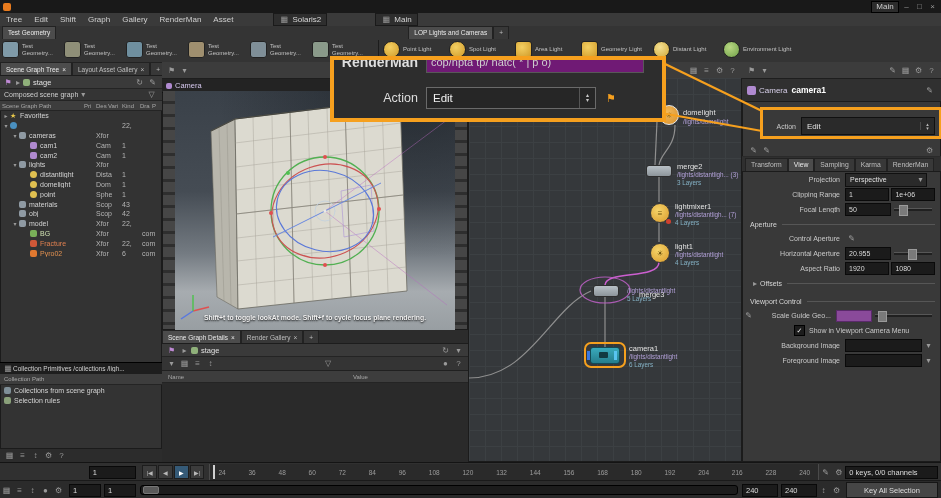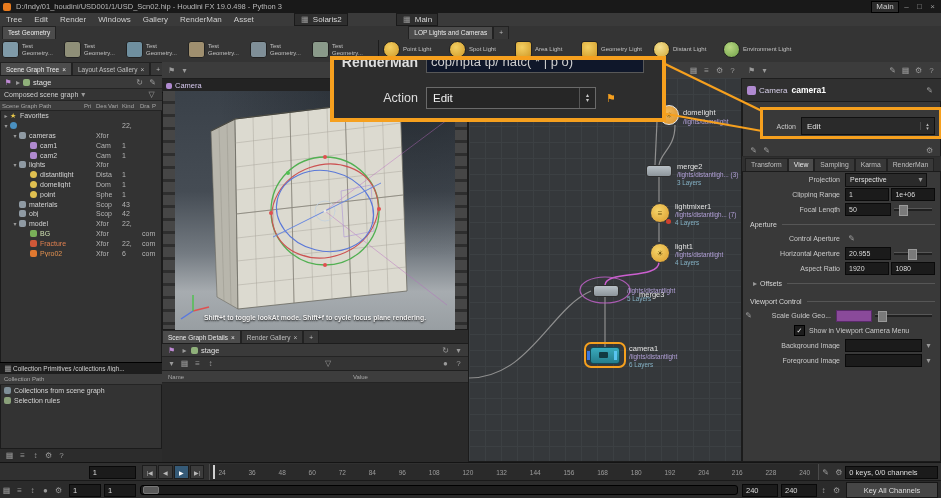--- a/index.html
+++ b/index.html
@@ -69,33 +69,32 @@
   #co-small{left:760px;top:107px;width:176px;height:26px;border:3px solid #f6a01e;z-index:40;pointer-events:none;}
   .co-lab{width:84px;text-align:right;padding-right:8px;color:#dedede;flex:none;}
 </style>
 </head>
 <body>
 
 <div id="app">
 
   <div id="titlebar" class="abs bar">
     <span class="abs" style="left:3px;top:3px;width:8px;height:8px;background:#e87b1e;border-radius:2px;"></span>
-    <span style="margin-left:16px;">D:/Indy/01_houdini/USD001/1/USD_Scn02.hip - Houdini FX 19.0.498 - Python 3</span>
     <span style="flex:1;"></span>
     <span class="ic" style="color:#cfcfcf;min-width:26px;background:#2c2c2c;border:1px solid #000;height:10px;">Main</span>
     <span class="ic">–</span>
     <span class="ic">□</span>
     <span class="ic" style="margin-right:3px;">×</span>
   </div>
 
   <div id="menubar" class="abs bar">
     <span class="menu-item">Tree</span>
     <span class="menu-item">Edit</span>
-    <span class="menu-item">Render</span>
-    <span class="menu-item">Windows</span>
+    <span class="menu-item">Shift</span>
+    <span class="menu-item">Graph</span>
     <span class="menu-item">Gallery</span>
     <span class="menu-item">RenderMan</span>
     <span class="menu-item">Asset</span>
     <span style="width:34px;"></span>
     <div class="desk-pill">
       <span class="ic" style="min-width:8px;">▦</span>
       <span>Solaris2</span>
     </div>
     <span style="width:48px;"></span>
     <div class="desk-pill">
@@ -733,33 +732,33 @@
     <span style="width:4px;"></span>
     <div style="position:relative;flex:1;height:8px;background:#1c1c1c;border:1px solid #000;border-radius:3px;">
       <span style="position:absolute;left:2px;top:0;width:16px;height:8px;background:#5a5a5a;border-radius:2px;border:1px solid #777;box-sizing:border-box;"></span>
     </div>
     <span style="width:4px;"></span>
     <span class="fld" style="width:28px;">240</span>
     <span style="width:3px;"></span>
     <span class="fld" style="width:28px;">240</span>
     <span class="ic">↕</span>
     <span class="ic">⚙</span>
-    <span style="display:inline-flex;align-items:center;justify-content:center;width:90px;height:14px;background:#464646;border:1px solid #161616;color:#dedede;font-size:7.5px;margin:0 3px;">Key All Channels</span>
+    <span style="display:inline-flex;align-items:center;justify-content:center;width:90px;height:14px;background:#464646;border:1px solid #161616;color:#dedede;font-size:7.5px;margin:0 3px;">Key All Selection</span>
   </div>
 
   <svg class="abs" width="941" height="498" style="left:0;top:0;z-index:39;pointer-events:none;">
     <line x1="661" y1="62" x2="762" y2="111" stroke="#f6a01e" stroke-width="2.2"></line>
     <line x1="661" y1="113" x2="762" y2="131" stroke="#f6a01e" stroke-width="2.2"></line>
   </svg>
   <div id="co-small" class="abs"></div>
   <div id="co-box" class="abs">
     <div style="height:22px;overflow:hidden;">
       <div class="bar" style="margin-top:-13px;height:30px;">
         <span class="co-lab" style="font-size:14px;font-weight:bold;">RenderMan</span>
-        <span style="display:inline-block;width:208px;height:20px;line-height:20px;background:#0f172a;border:1px solid #585858;color:#cfcfcf;font-size:13px;padding:0 4px;white-space:nowrap;overflow:hidden;">cop/npta tp/ natc( * | p o)</span>
+        <span style="display:inline-block;width:208px;height:20px;line-height:20px;background:#701a75;border:1px solid #585858;color:#cfcfcf;font-size:11px;padding:0 4px;white-space:nowrap;overflow:hidden;">cop/npta tp/ natc( * | p o)</span>
       </div>
     </div>
     <div class="bar" style="height:32px;">
       <span class="co-lab" style="font-size:12.5px;">Action</span>
       <div style="display:flex;align-items:center;width:168px;height:20px;background:#262626;border:1px solid #6a6a6a;">
         <span style="flex:1;padding-left:6px;font-size:11.5px;color:#efefef;">Edit</span>
         <span style="display:flex;flex-direction:column;align-items:center;justify-content:center;width:15px;height:100%;border-left:1px solid #555;line-height:5px;">
           <span style="font-size:6px;color:#c8c8c8;">▴</span>
           <span style="font-size:6px;color:#c8c8c8;">▾</span>
         </span>

